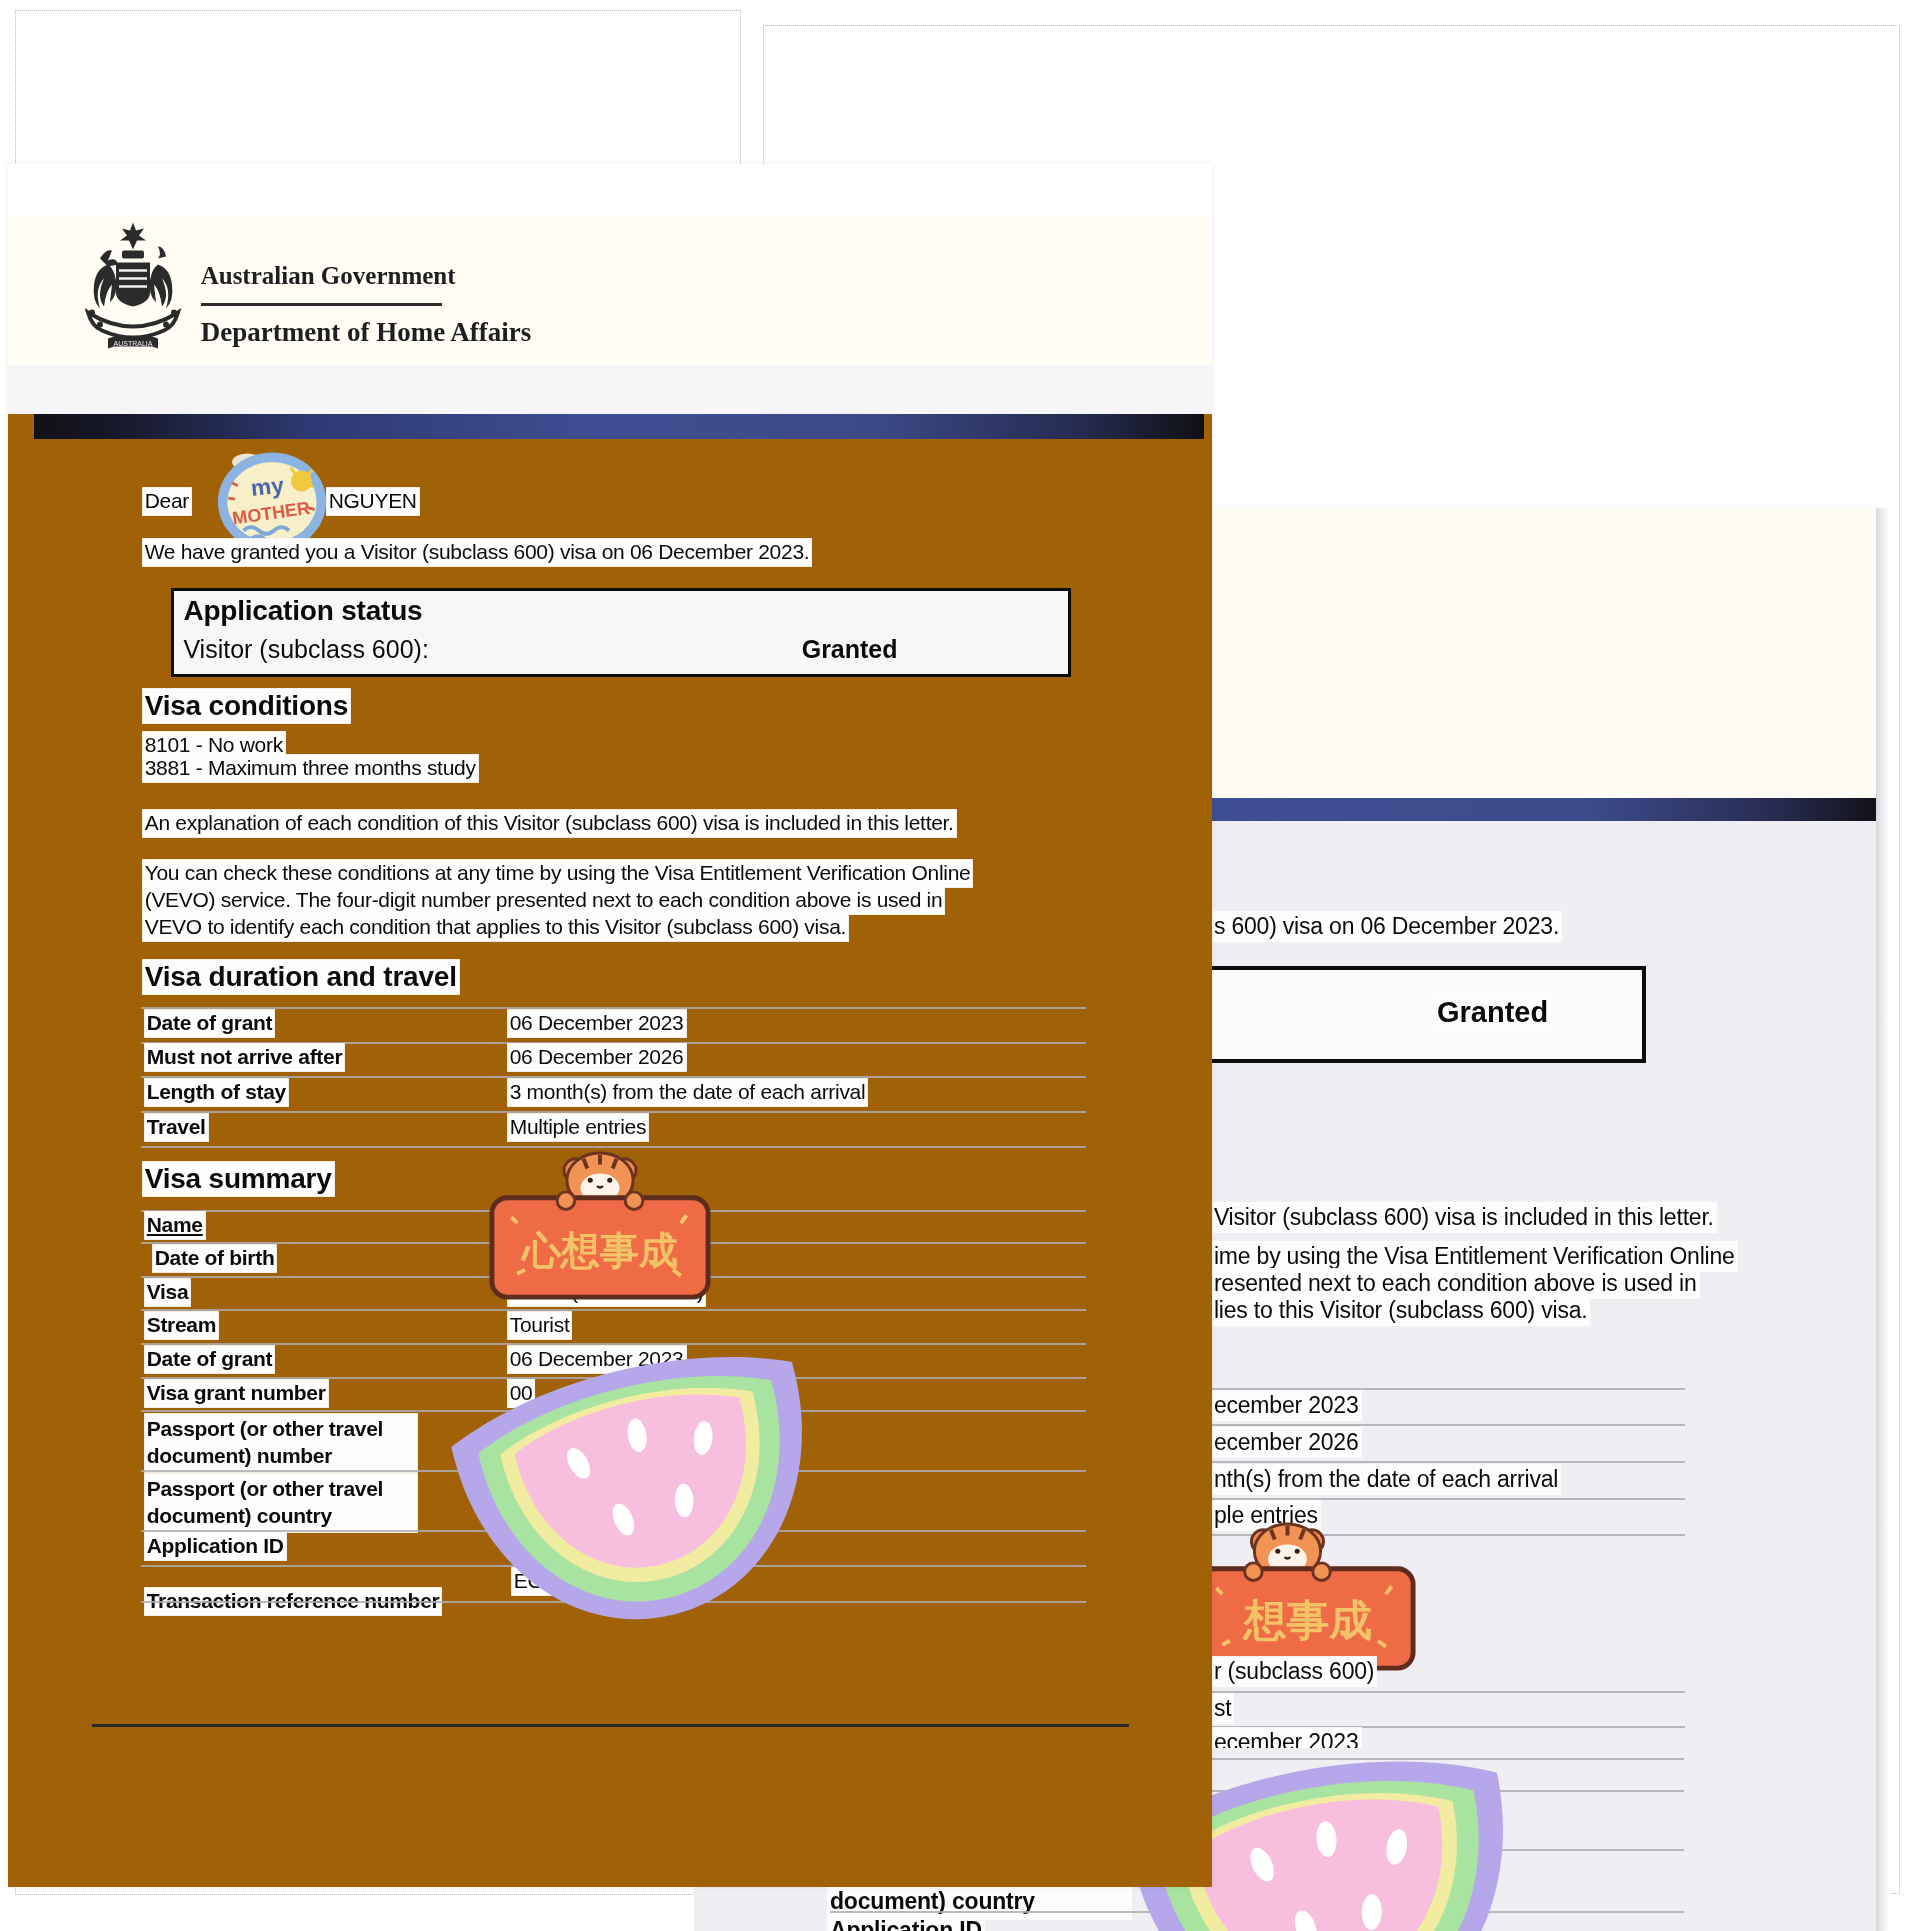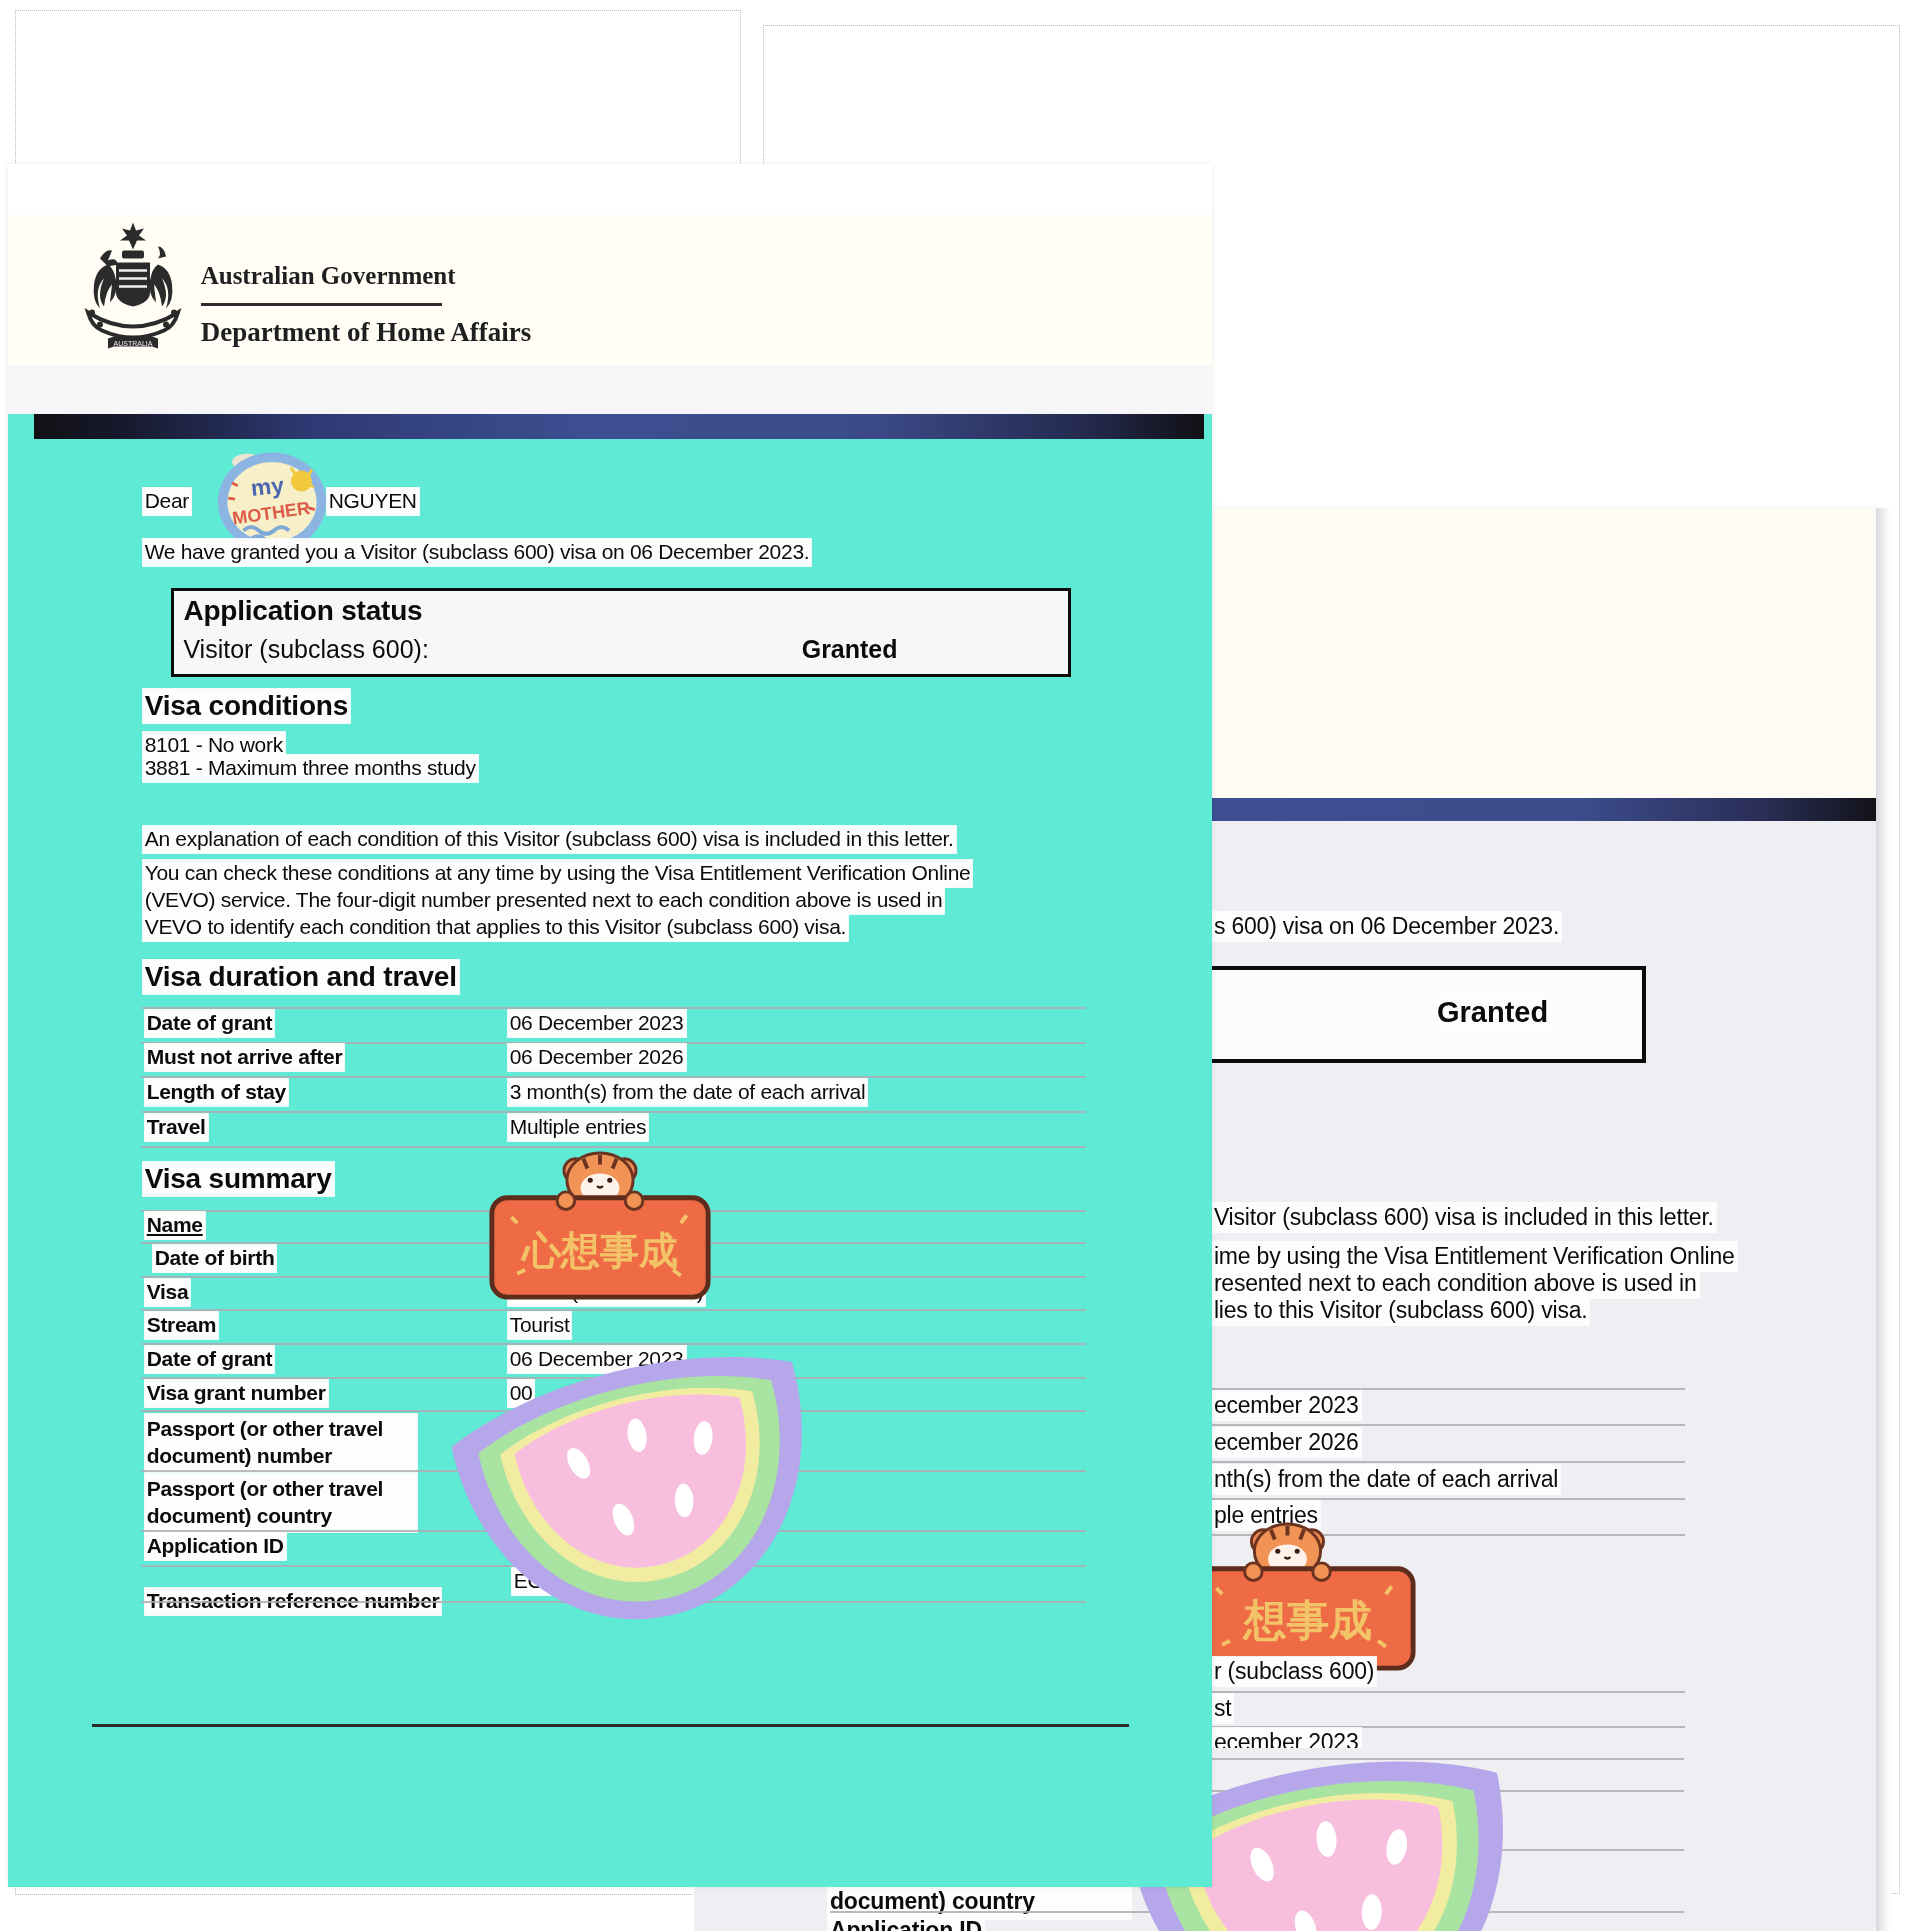--- a/index.html
+++ b/index.html
@@ -104,21 +104,21 @@
         <ellipse cx="104" cy="48" rx="5" ry="9" fill="#fff" transform="rotate(5 104 48)"></ellipse>
         <ellipse cx="138" cy="58" rx="5" ry="9" fill="#fff" transform="rotate(20 138 58)"></ellipse>
         <ellipse cx="86" cy="90" rx="5" ry="9" fill="#fff" transform="rotate(-8 86 90)"></ellipse>
         <ellipse cx="120" cy="88" rx="5" ry="9" fill="#fff" transform="rotate(12 120 88)"></ellipse>
       </svg>
     </div>
   </div>
 
   <div class="abs" style="left:1876px;top:508px;width:13.5px;height:1423px;background:linear-gradient(90deg,#d9d8dc 0%,#efeff1 55%,#ffffff 100%);"></div>
 
-  <div class="abs photo" style="left:7.7px;top:164px;width:1204px;height:1723px;overflow:hidden;background:#5eead4;">
+  <div class="abs photo" style="left:7.7px;top:164px;width:1204px;height:1723px;overflow:hidden;background:#a16207;">
 
     <div class="abs" style="left:0;top:0;width:1204px;height:51px;background:#ffffff;"></div>
     <div class="abs" style="left:0;top:51px;width:1204px;height:150px;background:#fffdf4;"></div>
     <div class="abs" style="left:0;top:201px;width:1204px;height:49px;background:#f6f5f7;"></div>
 
     <div class="abs" style="left:70px;top:56px;width:110px;height:141px;">
       <svg width="110" height="141" viewBox="0 0 110 140" fill="#2b2b2b">
         <polygon points="55,2 58,10 66,8 61,15 68,20 59,20 55,29 51,20 42,20 49,15 44,8 52,10"></polygon>
         <rect x="44" y="30" width="22" height="8" rx="2"></rect>
         <path d="M38,42 h34 v30 q0,10 -17,14 q-17,-4 -17,-14 Z"></path>
@@ -165,21 +165,21 @@
     <div class="abs" style="left:163px;top:424px;width:900px;height:89px;background:#f7f6f8;border:3.9px solid #0c0c0c;box-sizing:border-box;">
       <div class="abs head-l" style="left:9.7px;top:3.9px;">Application status</div>
       <div class="abs" style="left:9.7px;top:44px;font-size:25px;">Visitor (subclass 600):</div>
       <div class="abs b" style="left:628px;top:44px;font-size:25px;">Granted</div>
     </div>
 
     <div class="abs t head-l" style="left:137px;top:527px;">Visa conditions</div>
     <div class="abs t body-l" style="left:137px;top:570px;">8101 - No work</div>
     <div class="abs t body-l" style="left:137px;top:593px;">3881 - Maximum three months study</div>
 
-    <div class="abs t body-l" style="left:137px;top:648px;margin-top:16px;">An explanation of each condition of this Visitor (subclass 600) visa is included in this letter.</div>
+    <div class="abs t body-l" style="left:137px;top:648px;">An explanation of each condition of this Visitor (subclass 600) visa is included in this letter.</div>
     <div class="abs t body-l" style="left:137px;top:698px;">You can check these conditions at any time by using the Visa Entitlement Verification Online</div>
     <div class="abs t body-l" style="left:137px;top:725px;">(VEVO) service. The four-digit number presented next to each condition above is used in</div>
     <div class="abs t body-l" style="left:137px;top:752px;">VEVO to identify each condition that applies to this Visitor (subclass 600) visa.</div>
 
     <div class="abs t head-l" style="left:137px;top:798px;">Visa duration and travel</div>
     <div class="abs rline" style="left:133px;top:843px;width:945px;"></div>
     <div class="abs t b body-l" style="left:139px;top:848px;">Date of grant</div>
     <div class="abs t body-l" style="left:502px;top:848px;">06 December 2023</div>
     <div class="abs rline" style="left:133px;top:878px;width:945px;"></div>
     <div class="abs t b body-l" style="left:139px;top:882px;">Must not arrive after</div>

